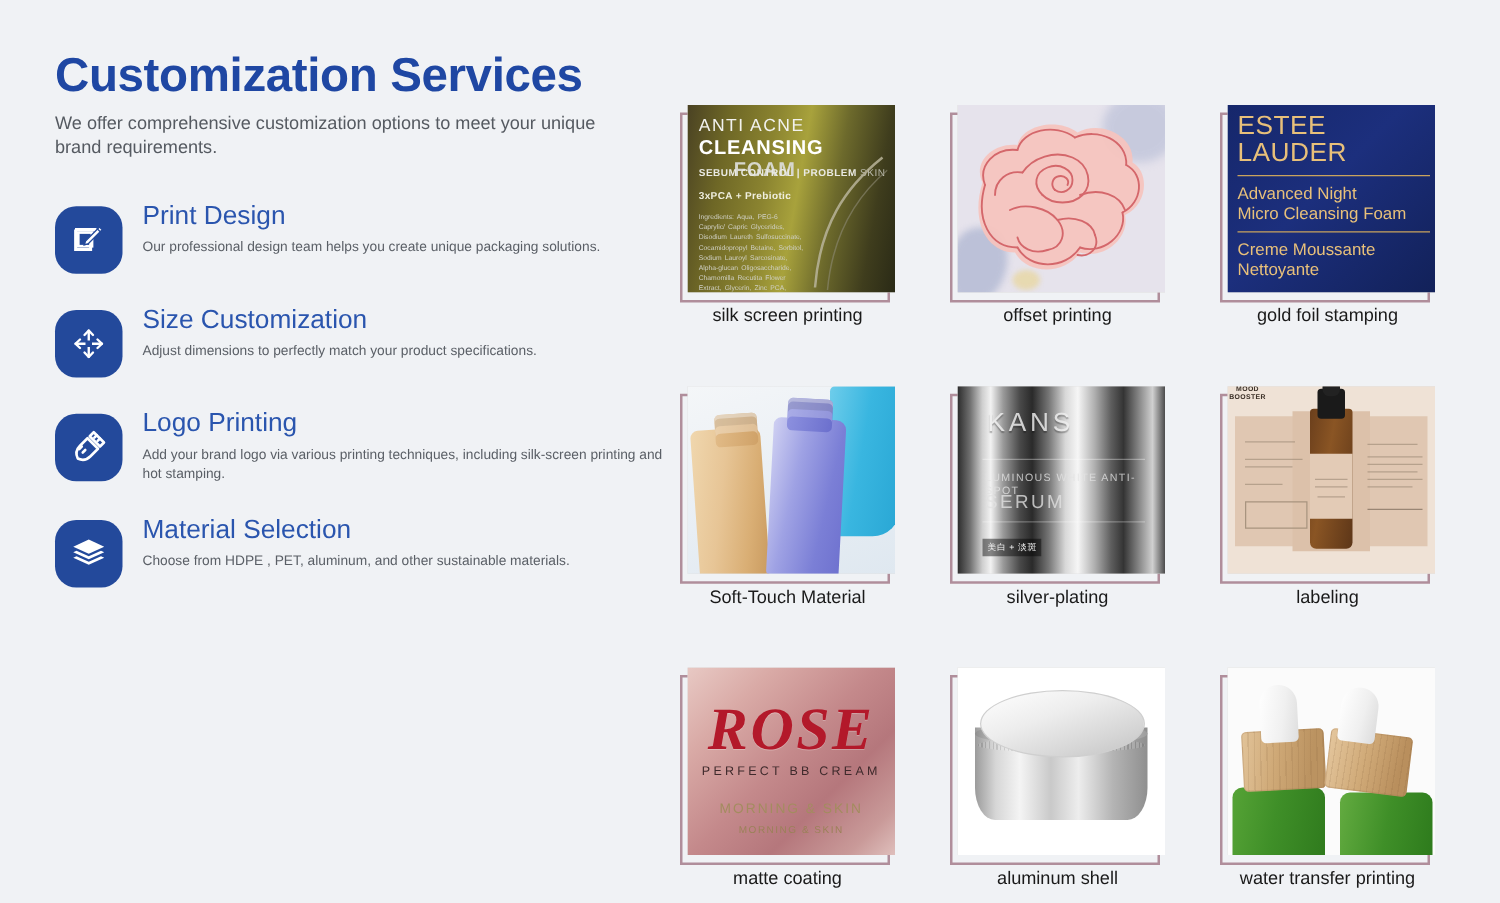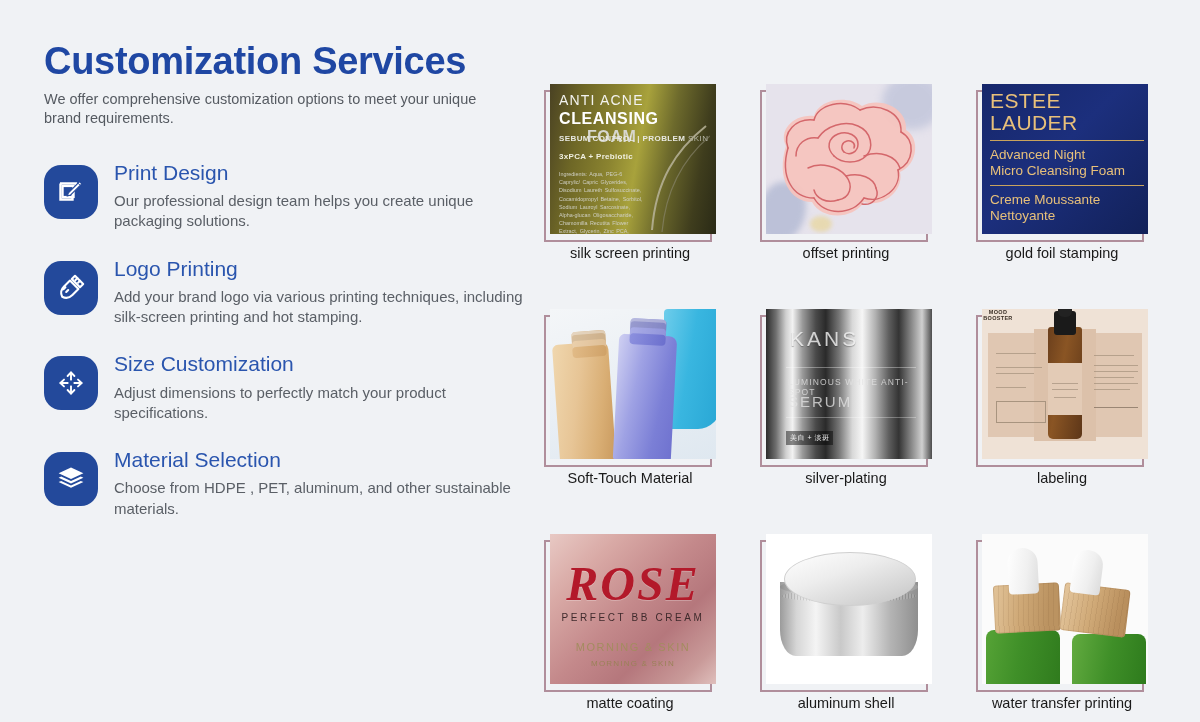--- a/index.html
+++ b/index.html
@@ -79,21 +79,21 @@
 
   .feature-title {
     font-size: 21px;
     color: #2a55ae;
     line-height: 1.2;
     margin: 0 0 6px 0;
     font-weight: normal;
   }
 
   .feature-desc {
-    font-size: 15px;
+    font-size: 11px;
     color: #5a5f66;
     line-height: 1.35;
     margin: 0;
     max-width: 430px;
   }
 
   
   .grid {
     position: absolute;
     left: 537px;
@@ -308,52 +308,52 @@
         </div>
         <div class="feature-body">
           <div class="feature-title">Print Design</div>
           <p class="feature-desc">Our professional design team helps you create unique packaging solutions.</p>
         </div>
       </div>
 
       <div class="feature">
         <div class="feature-icon">
           <svg width="30" height="30" viewBox="0 0 30 30" aria-hidden="true">
-            <g stroke="#ffffff" stroke-width="2.1" fill="none" stroke-linejoin="round" stroke-linecap="round">
-              <path d="M6.2 23.8 C4.4 20.2 5.3 16.3 8.0 13.6 L14.0 7.6 l8.4 8.4 -6.0 6.0 c-2.7 2.7 -6.6 3.6 -10.2 1.8 Z"></path>
-              <path d="M19.0 2.8 l8.2 8.2 -3.2 3.2 -8.2 -8.2 Z"></path>
-              <path d="M21.4 5.2 l-1.9 1.9 M24.0 7.8 l-1.9 1.9"></path>
-              <path d="M9.4 14.2 l-2.0 2.0 M12.2 17.0 l-2.0 2.0"></path>
-            </g>
-          </svg>
-        </div>
-        <div class="feature-body">
-          <div class="feature-title">Logo Printing</div>
-          <p class="feature-desc">Add your brand logo via various printing techniques, including silk-screen printing and hot stamping.</p>
-        </div>
-      </div>
-
-      <div class="feature">
-        <div class="feature-icon">
-          <svg width="30" height="30" viewBox="0 0 30 30" aria-hidden="true">
             <g stroke="#ffffff" stroke-width="1.9" fill="none" stroke-linecap="round" stroke-linejoin="round">
               <path d="M15 4.5 V25.5"></path>
               <path d="M4.5 15 H25.5"></path>
               <path d="M11.6 8.0 L15 4.4 L18.4 8.0"></path>
               <path d="M11.6 22.0 L15 25.6 L18.4 22.0"></path>
               <path d="M8.0 11.6 L4.4 15 L8.0 18.4"></path>
               <path d="M22.0 11.6 L25.6 15 L22.0 18.4"></path>
             </g>
             <circle cx="15" cy="15" r="1.6" fill="#23499b"></circle>
             <rect x="12.4" y="12.4" width="5.2" height="5.2" fill="#23499b"></rect>
           </svg>
         </div>
         <div class="feature-body">
           <div class="feature-title">Size Customization</div>
           <p class="feature-desc">Adjust dimensions to perfectly match your product specifications.</p>
+        </div>
+      </div>
+
+      <div class="feature">
+        <div class="feature-icon">
+          <svg width="30" height="30" viewBox="0 0 30 30" aria-hidden="true">
+            <g stroke="#ffffff" stroke-width="2.1" fill="none" stroke-linejoin="round" stroke-linecap="round">
+              <path d="M6.2 23.8 C4.4 20.2 5.3 16.3 8.0 13.6 L14.0 7.6 l8.4 8.4 -6.0 6.0 c-2.7 2.7 -6.6 3.6 -10.2 1.8 Z"></path>
+              <path d="M19.0 2.8 l8.2 8.2 -3.2 3.2 -8.2 -8.2 Z"></path>
+              <path d="M21.4 5.2 l-1.9 1.9 M24.0 7.8 l-1.9 1.9"></path>
+              <path d="M9.4 14.2 l-2.0 2.0 M12.2 17.0 l-2.0 2.0"></path>
+            </g>
+          </svg>
+        </div>
+        <div class="feature-body">
+          <div class="feature-title">Logo Printing</div>
+          <p class="feature-desc">Add your brand logo via various printing techniques, including silk-screen printing and hot stamping.</p>
         </div>
       </div>
 
       <div class="feature">
         <div class="feature-icon">
           <svg width="30" height="30" viewBox="0 0 30 30" aria-hidden="true">
             <g fill="#ffffff">
               <path d="M15 3.6 L27.4 9.3 L15 15 L2.6 9.3 Z"></path>
               <path d="M15 17.0 L5.2 12.5 L2.6 13.7 L15 19.4 L27.4 13.7 L24.8 12.5 Z"></path>
               <path d="M15 21.4 L5.2 16.9 L2.6 18.1 L15 23.8 L27.4 18.1 L24.8 16.9 Z"></path>

